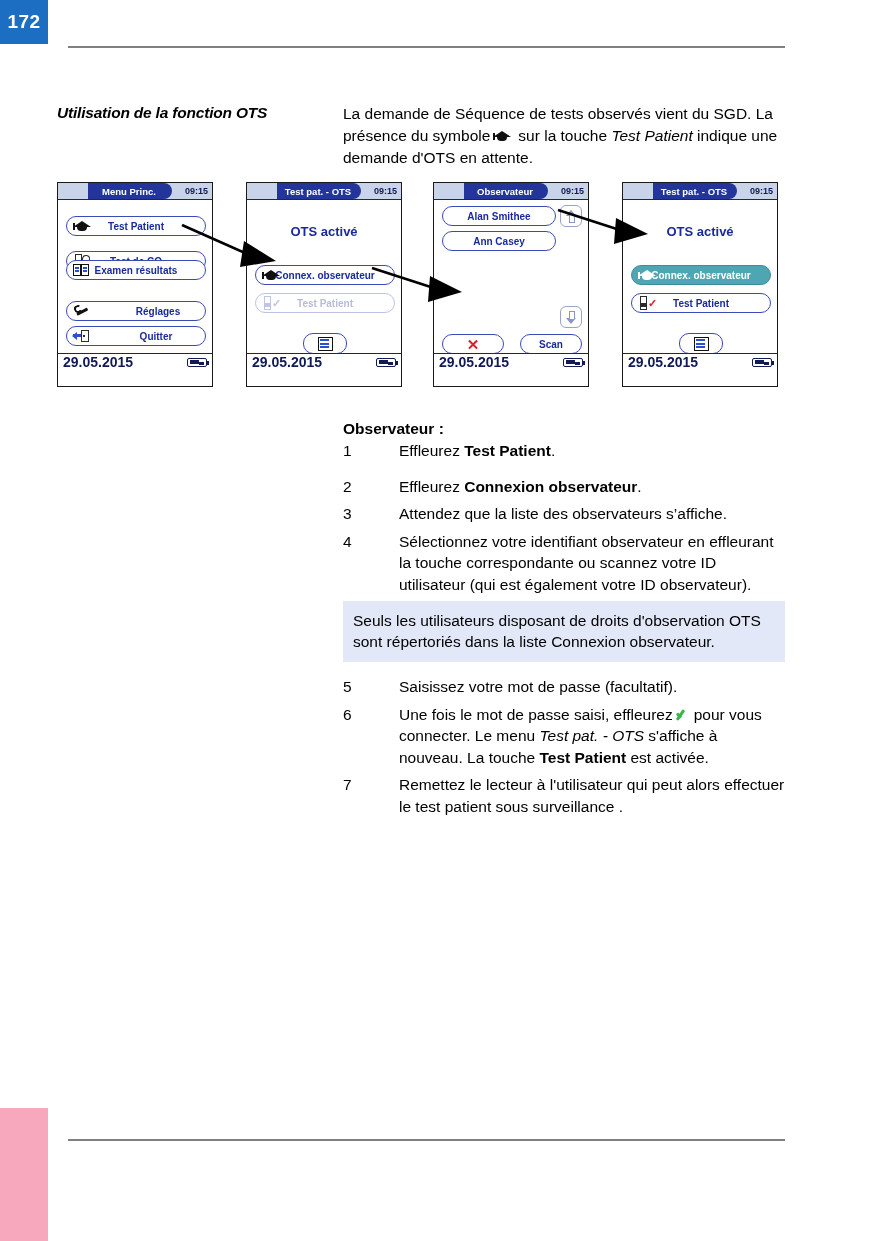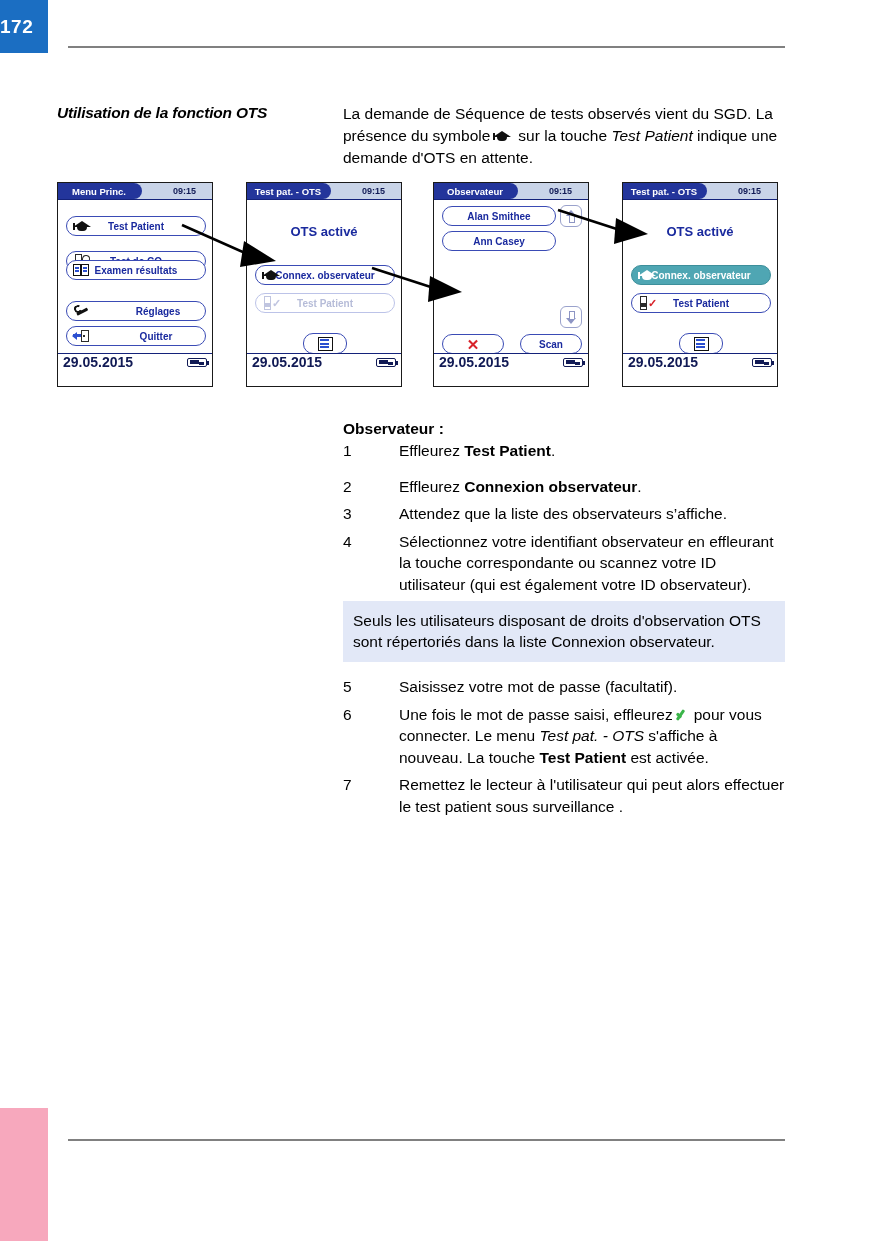--- a/index.html
+++ b/index.html
@@ -8,25 +8,25 @@
     width: 875px; height: 1241px;
     background: #ffffff;
     font-family: "Liberation Sans", sans-serif;
     color: #000000;
     position: relative;
     overflow: hidden;
   }
 
   
   .page-tab-top {
-    position:absolute; left:0; top:0; width:48px; height:53px;
+    position:absolute; left:0; top:0; width:48px; height:44px;
     background:#1b6ec2;
     color:#ffffff;
     font-weight:bold; font-size:19px;
-    display:flex; align-items:center; justify-content:flex-start;
+    display:flex; align-items:center; justify-content:center;
     letter-spacing:0.5px;
   }
   .page-tab-bottom {
     position:absolute; left:0; top:1108px; width:48px; height:133px;
     background:#f7a8bd;
   }
   .rule-top {
     position:absolute; left:68px; top:46px; width:717px; height:2px;
     background:#808080;
   }
@@ -77,28 +77,29 @@
   .titlebar .tabarea {
     background:#23359b;
     color:#ffffff;
     font-size:9.5px; font-weight:bold;
     display:flex; align-items:center; justify-content:center;
     padding:0 6px 0 4px;
     position:relative;
     min-width:84px;
     border-top-right-radius:9px;
     border-bottom-right-radius:9px;
+    margin-left:30px;
   }
   .titlebar .tabarea::after {
     content:""; position:absolute; right:-1px; top:0; bottom:0; width:10px;
   }
   .titlebar .time {
     flex:1; color:#111a55; font-size:9px; font-weight:bold;
     display:flex; align-items:center; justify-content:flex-end;
-    padding-right:16px;
+    padding-right:4px;
   }
 
   .screenbody { position:relative; height:170px; width:100%; background:#ffffff; }
 
   .statusbar {
     position:absolute; bottom:0; left:0; right:0; height:17px;
     border-top:1.4px solid #14227a;
     background:#ffffff;
     display:flex; align-items:center; justify-content:space-between;
     padding:0 5px;

